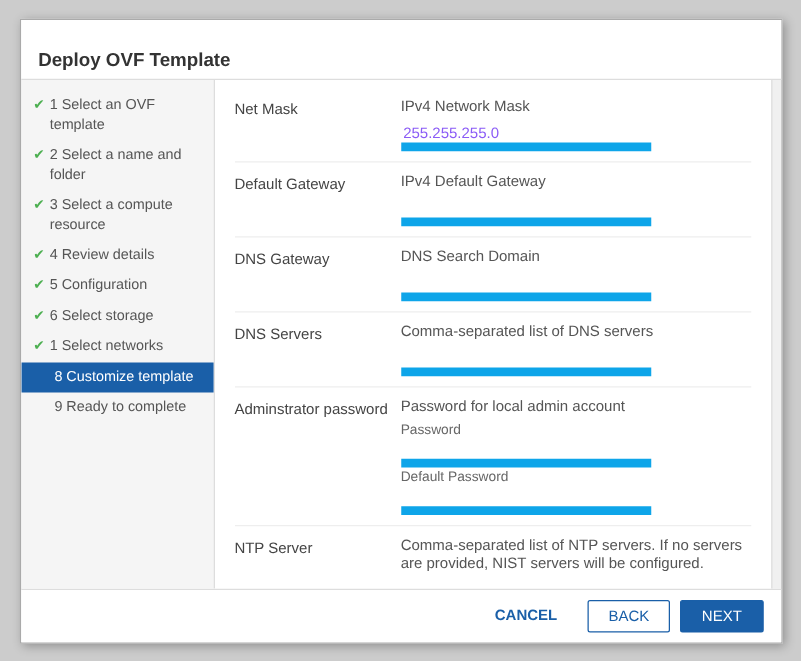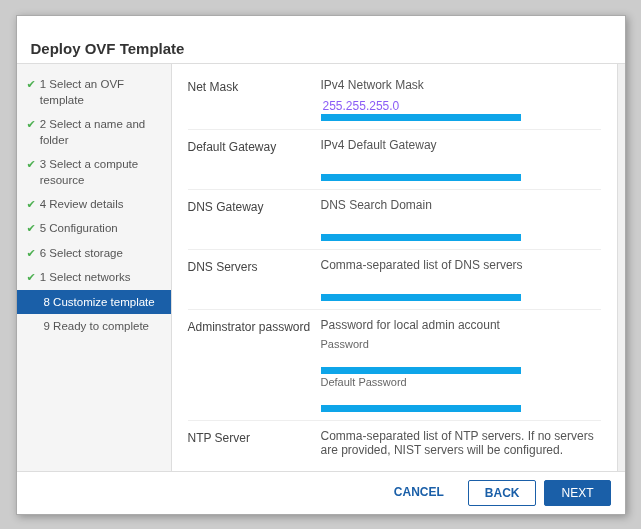--- a/index.html
+++ b/index.html
@@ -143,21 +143,20 @@
     .btn-cancel {
       background: transparent;
       border: none;
       color: #1a5fa8;
       font-weight: bold;
     }
     .btn-back {
       background: #fff;
       border: 1px solid #1a5fa8;
       color: #1a5fa8;
-      font-weight: bold;
     }
     .btn-next {
       background: #1a5fa8;
       border: 1px solid #1a5fa8;
       color: #fff;
     }
   </style>
 </head>
 <body>
 

